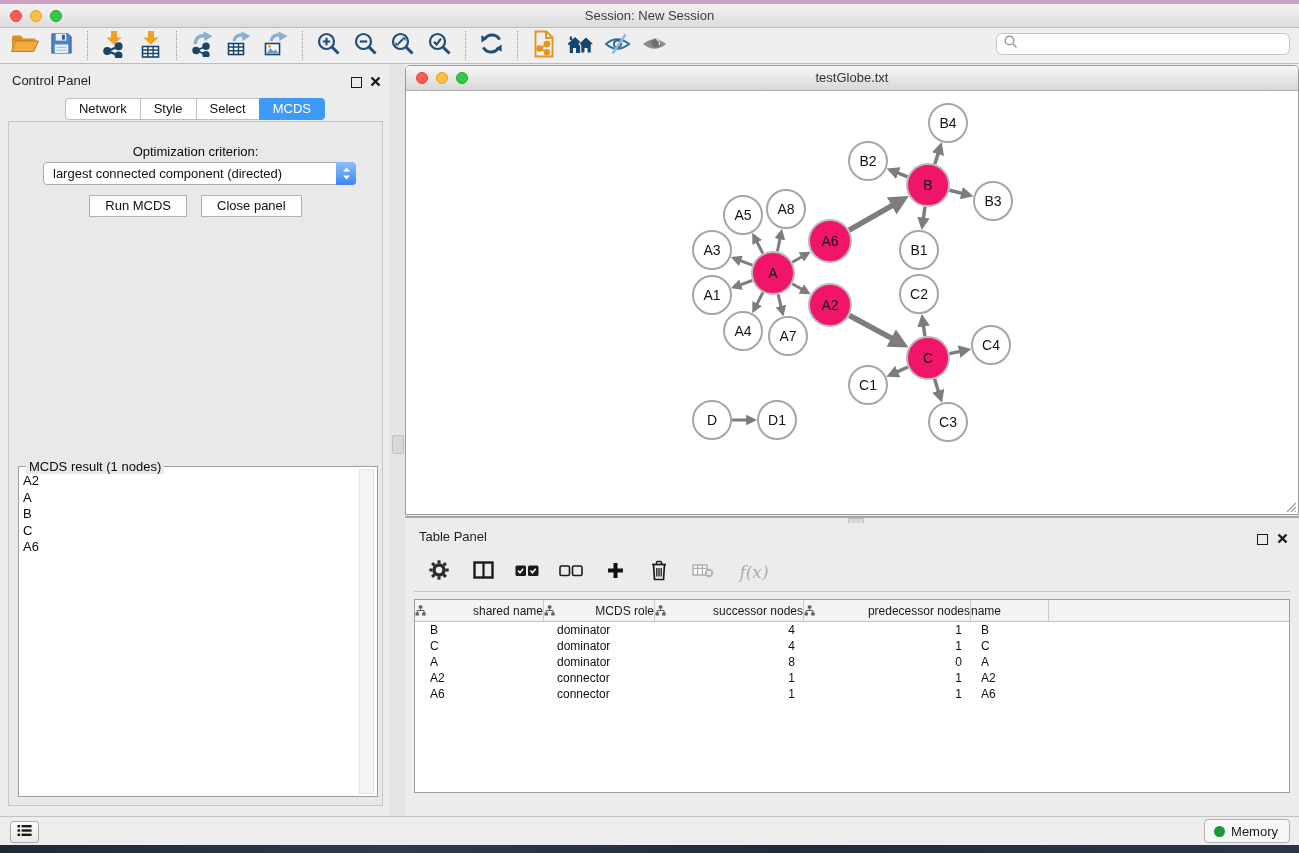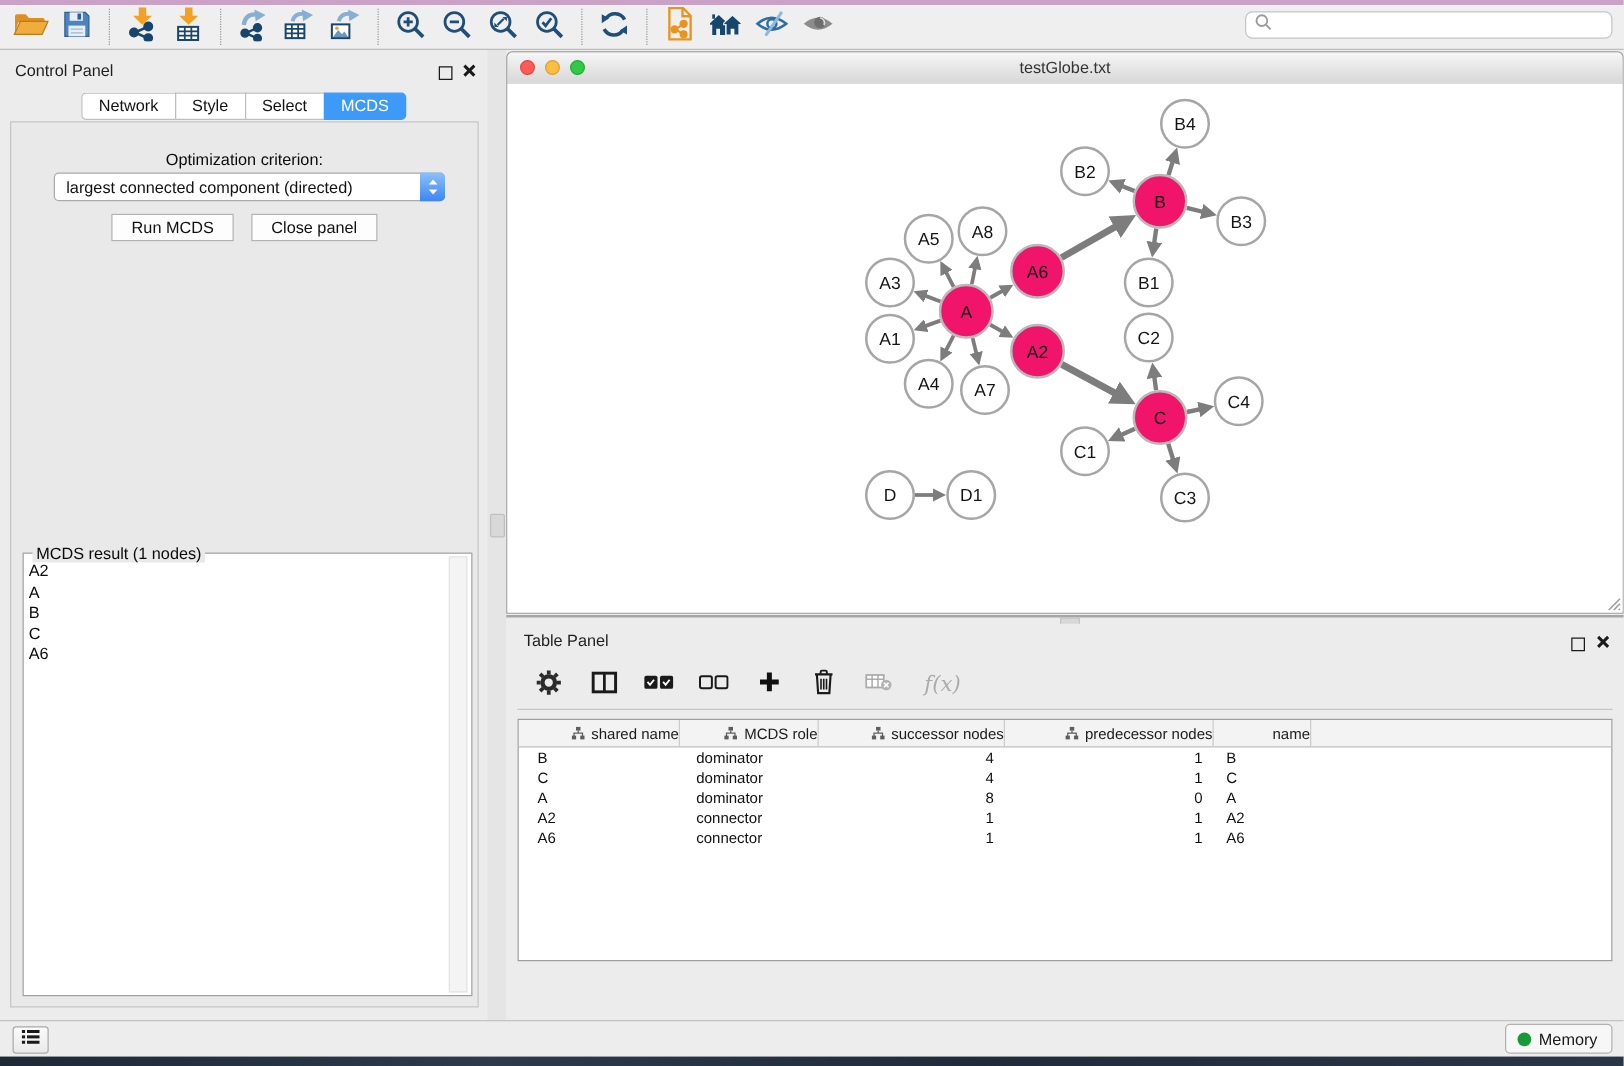--- a/index.html
+++ b/index.html
@@ -74,21 +74,21 @@
   .table-panel{position:absolute;left:0;right:0;top:459px;bottom:0;background:#ECECEC;}
   .tp-titlebar{position:absolute;left:14px;top:6px;font-size:13px;color:#1E1E1E;}
   .tp-icons{position:absolute;right:11px;top:7px;display:flex;align-items:center;gap:9px;}
   .tp-toolbar{position:absolute;left:9px;right:9px;top:30px;height:38px;border-bottom:1px solid #C6C6C6;
               display:flex;align-items:center;gap:20px;padding-left:13px;}
   .tp-tool{display:flex;align-items:center;justify-content:center;width:24px;height:24px;}
   .fx-label{font-family:"DejaVu Serif",serif;font-style:italic;font-size:17px;color:#ABABAB;}
   .tp-table{position:absolute;left:9px;right:9px;top:76px;height:192px;background:#FFF;border:1px solid #9E9E9E;
             overflow:hidden;font-size:12px;}
   .tr-head{display:flex;height:21px;background:#F3F3F3;border-bottom:1px solid #C2C2C2;align-items:stretch;}
-  .th{display:flex;align-items:center;justify-content:flex-end;gap:5px;border-right:1px solid #CCC;
+  .th{display:flex;align-items:center;justify-content:space-between;gap:5px;border-right:1px solid #CCC;
       font-size:12px;color:#1B1B1B;box-sizing:border-box;}
   .th-fill{flex:1;border-right:none;}
   .tr{display:flex;height:16px;align-items:center;color:#101010;}
   .td{line-height:16px;white-space:nowrap;overflow:hidden;box-sizing:border-box;}
   .al{padding-left:15px;text-align:left;}
   .ar{padding-right:9px;text-align:right;}
   .tp-tabs{position:absolute;left:0;right:0;top:270px;display:flex;justify-content:center;}
 
   
   .statusbar{height:28px;border-top:1px solid #C2C2C2;background:#EDEDED;position:relative;flex:0 0 auto;}
@@ -100,20 +100,28 @@
 </style>
 </head>
 <body>
 
 <div class="screen">
   <div class="desktop-top"></div>
   <div class="desktop-bottom"></div>
 
   <div class="app">
 
+    <div class="titlebar">
+      <div class="lights">
+        <span class="light l-red"></span>
+        <span class="light l-yellow"></span>
+        <span class="light l-green"></span>
+      </div>
+      <span>Session: New Session</span>
+    </div>
 
     <div class="toolbar">
       <span class="tbtn">
           <span>
         <svg width="29" height="25" viewBox="0 0 29 25">
               <path d="M2 20 V6 q0-1.6 1.6-1.6 h7 l2.6 3 h11 q1.5 0 1.5 1.5 V11 H4.5 Z" fill="#DE8F22"></path>
               <path d="M1.5 20.5 L6.3 10 H28.5 L23.7 20.5 Z" fill="#F1AC3F" stroke="#BB7D18" stroke-width="1"></path>
             </svg>
       </span>
         </span>

